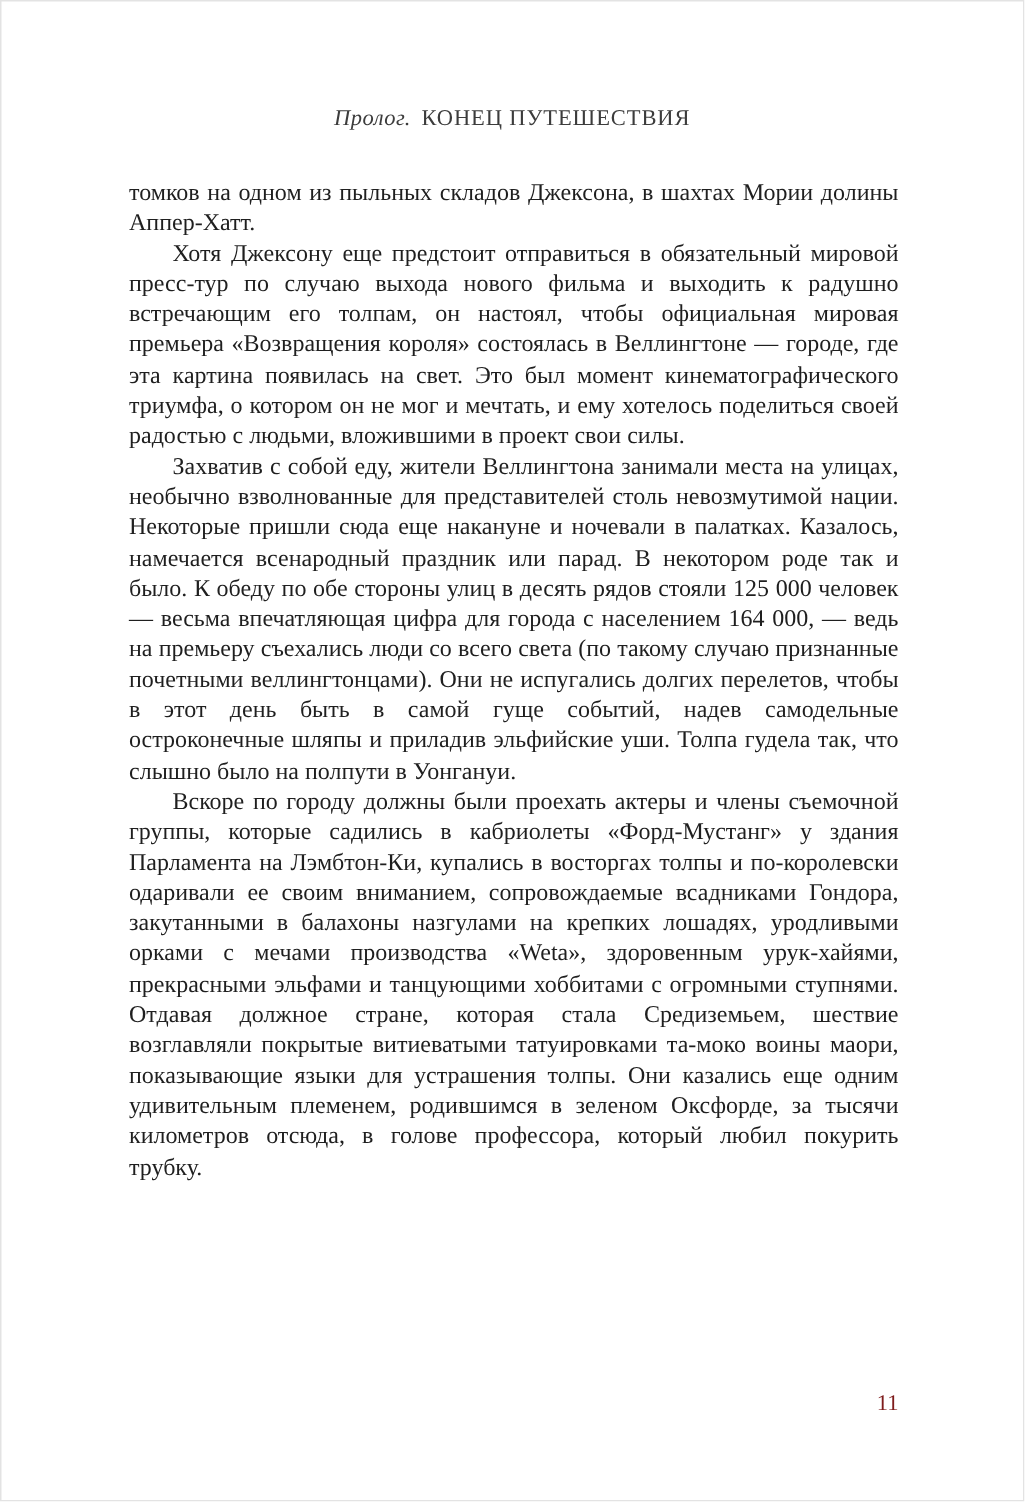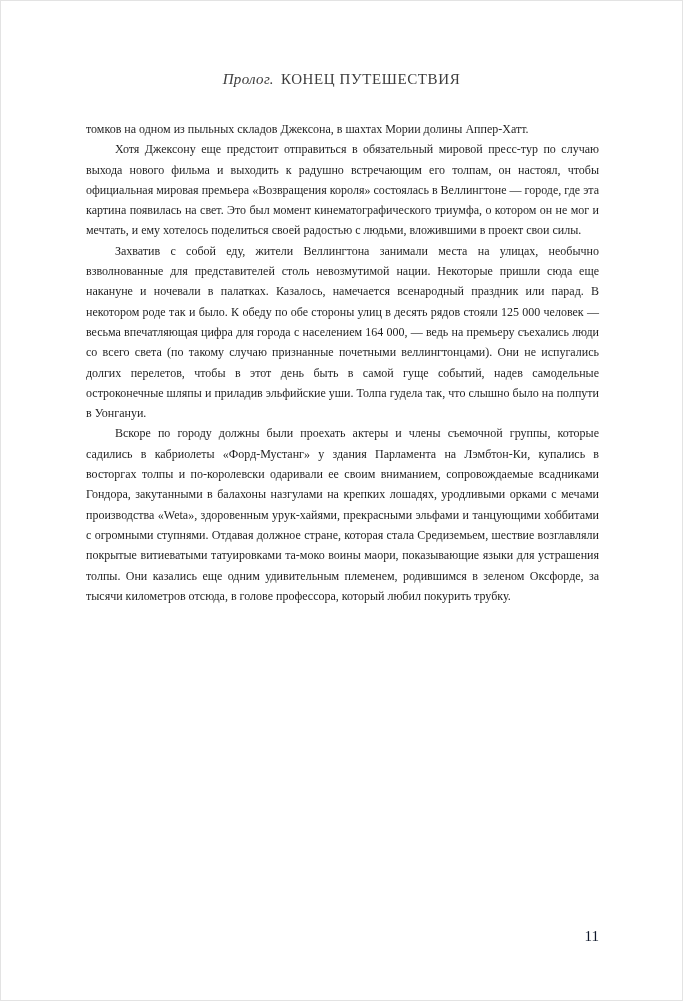--- a/index.html
+++ b/index.html
@@ -30,36 +30,36 @@
     letter-spacing: 0.3px;
   }
   .running-head .chapter {
     letter-spacing: 0.6px;
   }
   .body-text {
     position: absolute;
     top: 118px;
     left: 85px;
     width: 513px;
-    font-size: 12px;
+    font-size: 16px;
     line-height: 20.3px;
     text-align: justify;
     hyphens: auto;
     -webkit-hyphens: auto;
   }
   .body-text p.para { margin: 0; }
   .body-text p.para.indent { text-indent: 29px; }
   .page-number {
     position: absolute;
     top: 927px;
     left: 85px;
     width: 513px;
     text-align: right;
     font-size: 15px;
-    color: #0f172a;
+    color: #7f1d1d;
   }
 </style>
 </head>
 <body>
 
 <div class="page">
 
   <div class="running-head">
     <span class="prologue">Пролог.</span><span class="chapter">КОНЕЦ ПУТЕШЕСТВИЯ</span>
   </div>

